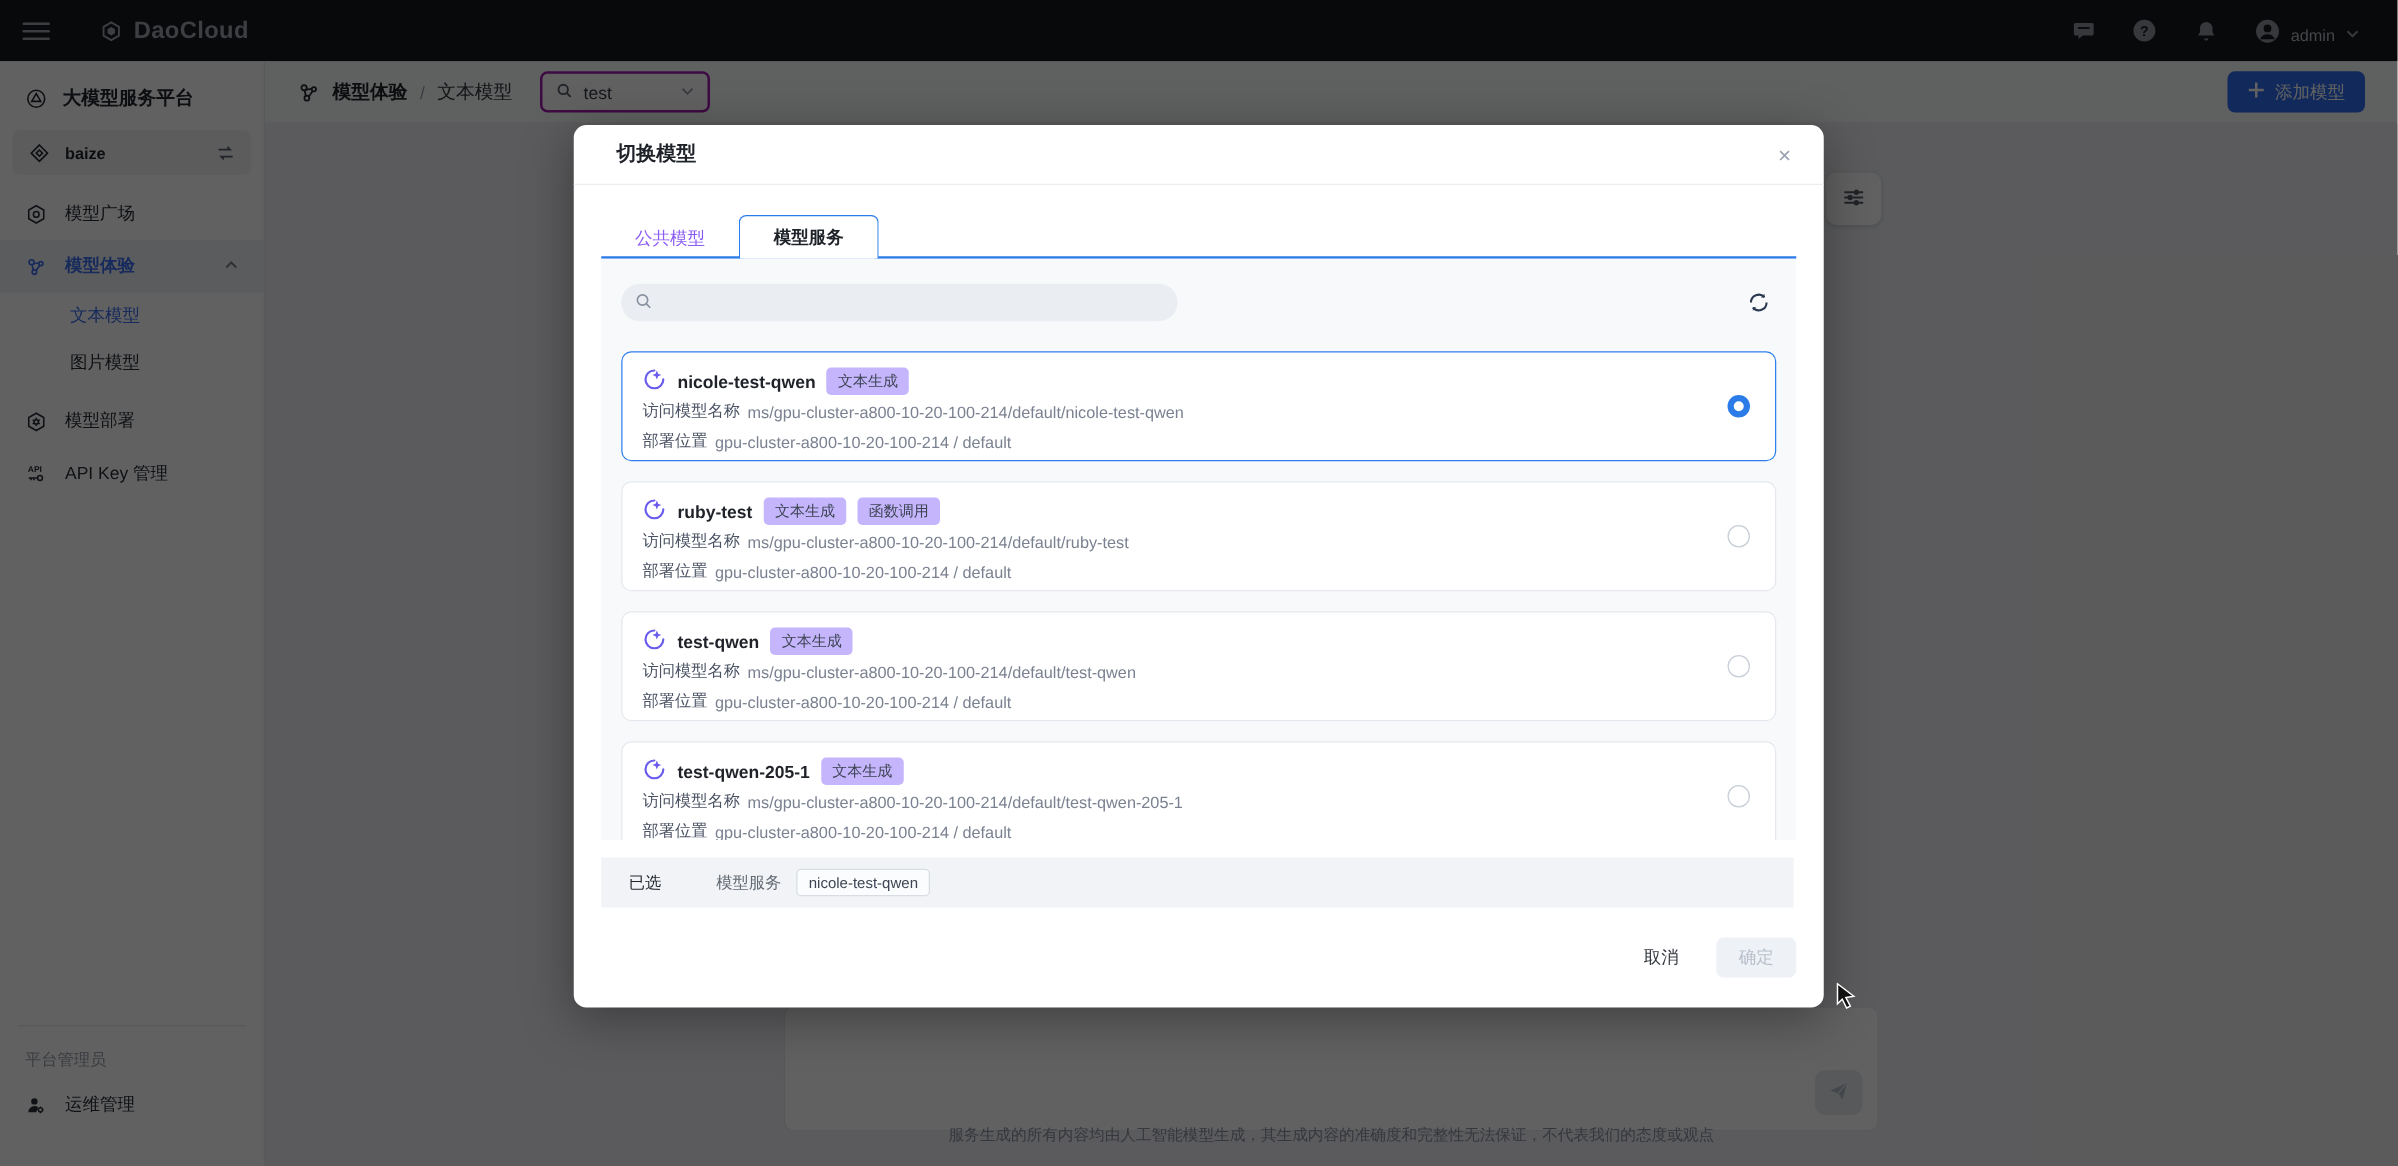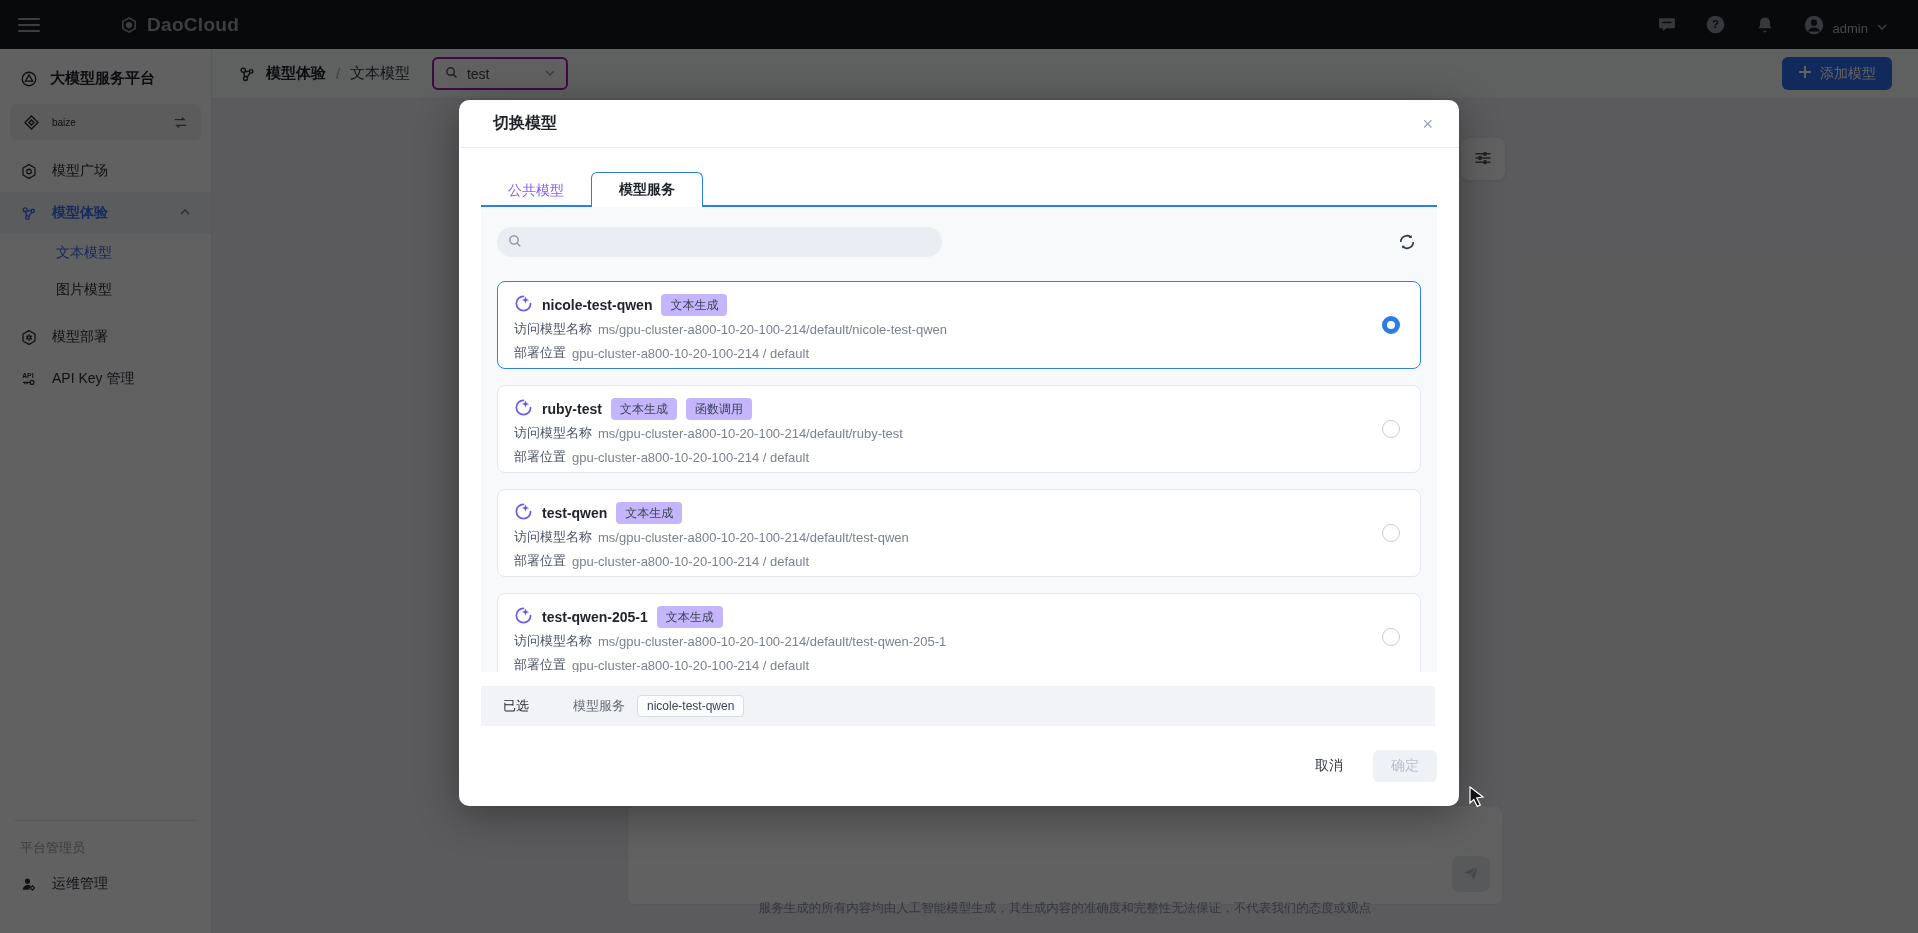--- a/index.html
+++ b/index.html
@@ -2,39 +2,39 @@
 <html><head>
 <meta charset="utf-8">
 <style>
   * { margin:0; padding:0; box-sizing:border-box; }
   html,body { width:1918px; height:933px; overflow:hidden;
     font-family:"Liberation Sans","DejaVu Sans",sans-serif; font-size:14px; color:#1f2329; }
   .stage { position:relative; width:1918px; height:933px; background:#eef0f3; }
 
   
   .topbar { position:absolute; left:0; top:0; width:1918px; height:49px; background:#17181b;
-    display:flex; align-items:center; color:#a6abb4; z-index:1;gap:40px; }
+    display:flex; align-items:center; color:#a6abb4; z-index:1; }
   .hamburger { width:22px; height:14px; margin-left:18px; display:flex; flex-direction:column;
     justify-content:space-between; cursor:pointer; }
   .hamburger span { display:block; height:2px; background:#9ba0a9; border-radius:1px; }
   .brand { display:flex; align-items:center; gap:9px; margin-left:40px; }
   .brand-text { font-size:19px; font-weight:700; color:#9ea3ac; letter-spacing:.3px; }
   .topbar-right { margin-left:auto; display:flex; align-items:center; gap:27px; margin-right:30px; }
   .tb-icon { width:22px; height:22px; display:flex; align-items:center; justify-content:center; cursor:pointer; }
   .user-box { display:flex; align-items:flex-end; gap:8px; cursor:pointer; }
   .user-name { font-size:13px; color:#b3b8c0; }
 
   
   .sidebar { position:absolute; left:0; top:49px; width:212px; height:884px; background:#ffffff;
     border-right:1px solid #e7e9ed; z-index:1; }
   .side-title { display:flex; align-items:center; gap:12px; padding:20px 18px 12px 20px;
     font-size:15px; font-weight:700; color:#22262e; }
   .workspace { margin:4px 10px 10px 10px; height:36px; background:#f1f2f5; border-radius:6px;
     display:flex; align-items:center; padding:0 12px; gap:12px; cursor:pointer; }
-  .workspace .ws-name { font-weight:400; font-size:10px; flex:1; }
+  .workspace .ws-name { font-weight:700; font-size:13px; flex:1; }
   .nav-row { height:42px; display:flex; align-items:center; gap:14px; padding:0 20px;
     color:#2a2f38; cursor:pointer; }
   .nav-row.active-parent { background:#f0f2f6; color:#3d6ef2; font-weight:600; }
   .nav-row.active-parent .chev { margin-left:auto; }
   .nav-sub { height:37px; display:flex; align-items:center; padding:0 20px 0 56px; cursor:pointer; color:#2a2f38; }
   .nav-sub.active { color:#3d6ef2; }
   .side-footer { position:absolute; left:0; right:0; bottom:28px; }
   .side-div { height:1px; background:#e8eaee; margin:0 14px 12px 14px; }
   .side-label { padding:0 20px; font-size:13px; color:#9aa0ab; height:30px; display:flex; align-items:center; }
   .icon16 { width:18px; height:18px; flex:none; display:flex; align-items:center; justify-content:center; }

